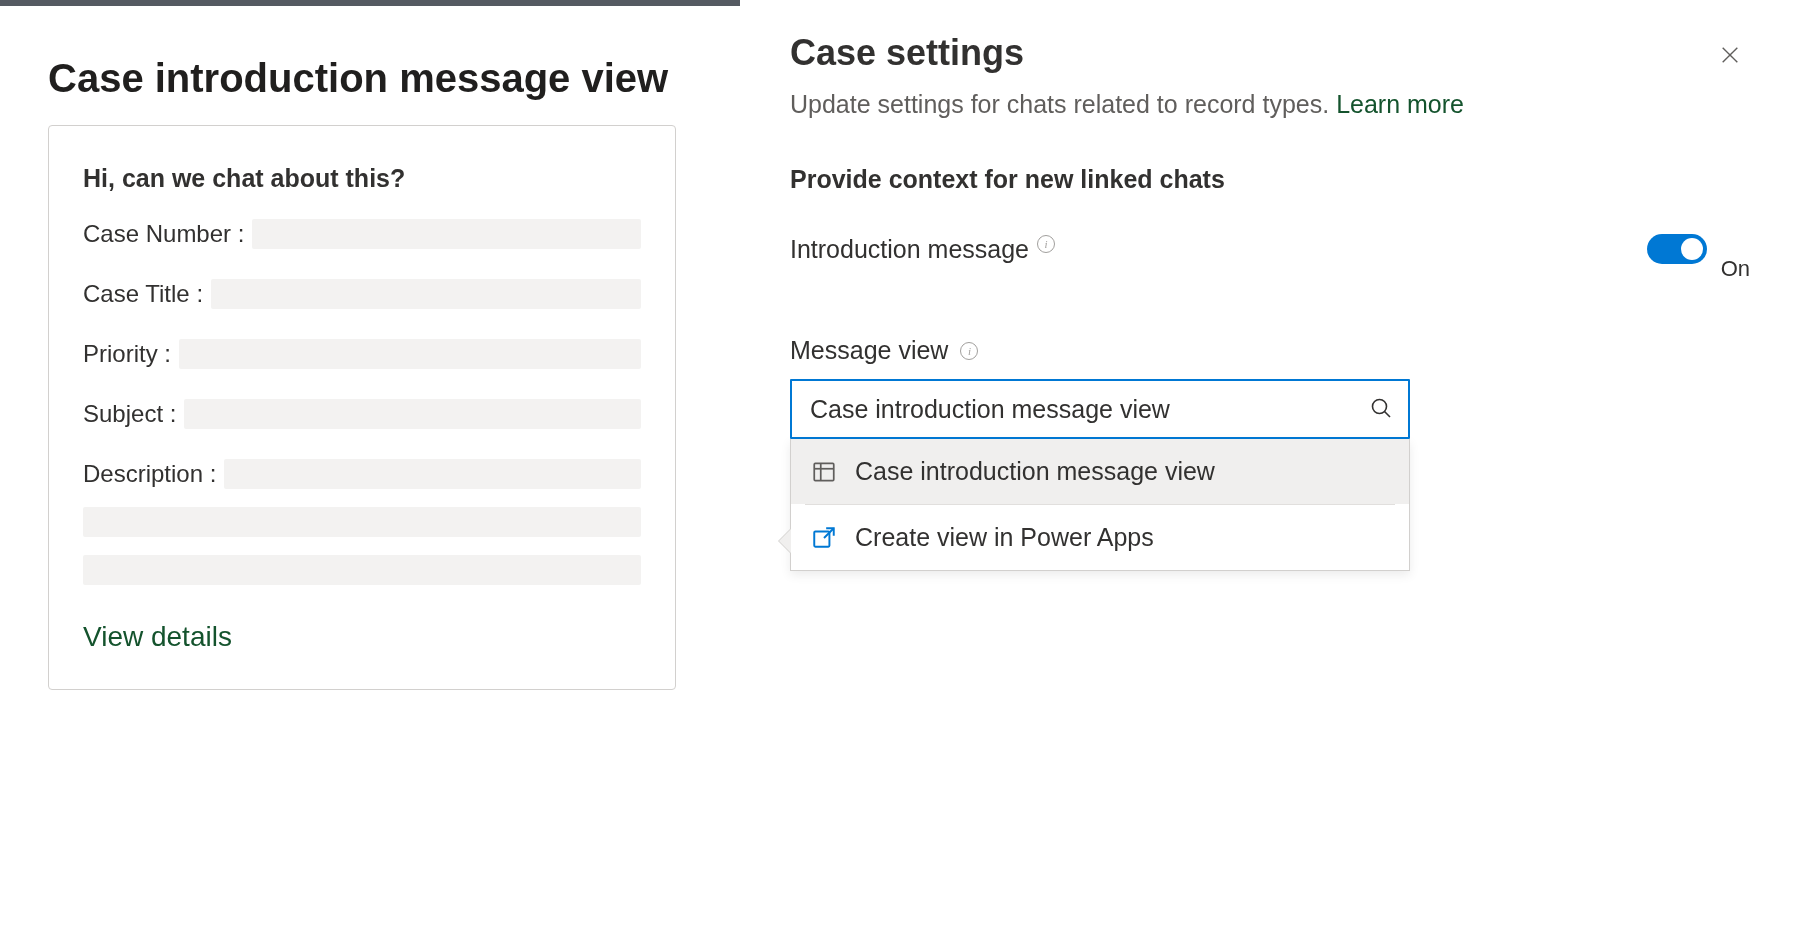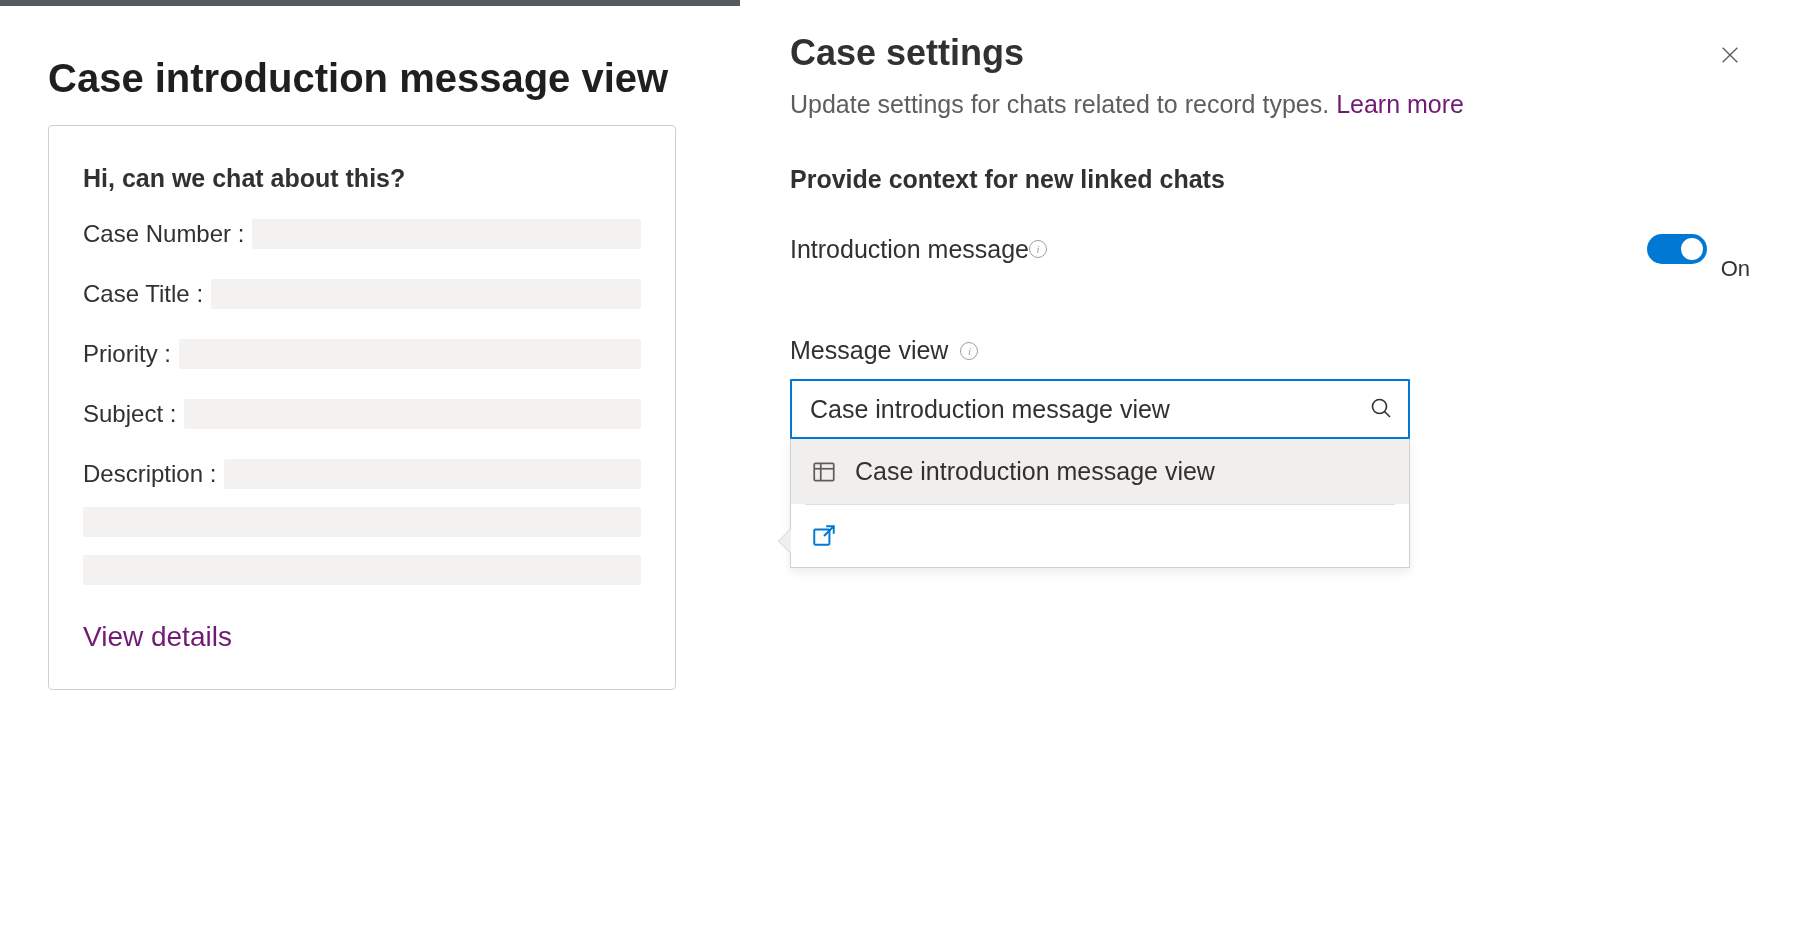--- a/index.html
+++ b/index.html
@@ -16,21 +16,21 @@
     font-weight: 700;
     color:#201f1e;
     margin-bottom: 24px;
   }
   .left-desc {
     font-size: 24px;
     line-height: 1.55;
     color:#605e5c;
     margin-bottom: 30px;
   }
-  .link { color:#701a75; text-decoration:none; cursor:pointer; }
+  .link { color:#14532d; text-decoration:none; cursor:pointer; }
 
   .preview-card {
     border:1px solid #d2d0ce;
     border-radius:4px;
     padding: 38px 34px 36px 34px;
     width: 628px;
   }
   .preview-heading {
     font-size: 25px;
     font-weight: 600;
@@ -74,21 +74,21 @@
   .right-desc { font-size:25px; color:#605e5c; margin-bottom:46px; }
 
   .section-heading { font-size:25px; font-weight:700; margin-bottom:22px; }
 
   .intro-row {
     display:flex;
     align-items:center;
     justify-content:space-between;
     margin-bottom: 54px;
   }
-  .intro-left { display:flex; align-items:center; font-size:25px; color:#323130; }
+  .intro-left { display:flex; align-items:flex-start; gap:8px; font-size:25px; color:#323130; }
   .info-icon { width:18px;height:18px; border:1.5px solid #a19f9d; border-radius:50%; display:inline-flex;align-items:center;justify-content:center; font-size:11px; color:#a19f9d; font-style:italic; font-family:serif;}
   .toggle-wrap { display:flex; align-items:center; gap:14px; }
   .toggle {
     width:60px; height:30px; background:#0078d4; border-radius:30px; position:relative; cursor:pointer;
   }
   .toggle-knob {
     position:absolute; top:4px; right:4px; width:22px; height:22px; background:#fff; border-radius:50%;
   }
   .toggle-label { font-size:22px;margin-top:40px; }
 
@@ -247,17 +247,18 @@
       </div>
       <hr class="dd-sep">
       <div class="dd-item">
         <span class="dd-icon" style="color:#0078d4">
           <svg viewBox="0 0 24 24" fill="none" stroke="currentColor" stroke-width="1.8">
             <rect x="3" y="6" width="14" height="14" rx="1"></rect>
             <polyline points="14 3 21 3 21 10"></polyline>
             <line x1="21" y1="3" x2="12" y2="12"></line>
           </svg>
         </span>
+        <span>Create view in Power Apps</span>
       </div>
     </div>
   </div>
 
 </div>
 
 </body></html>

